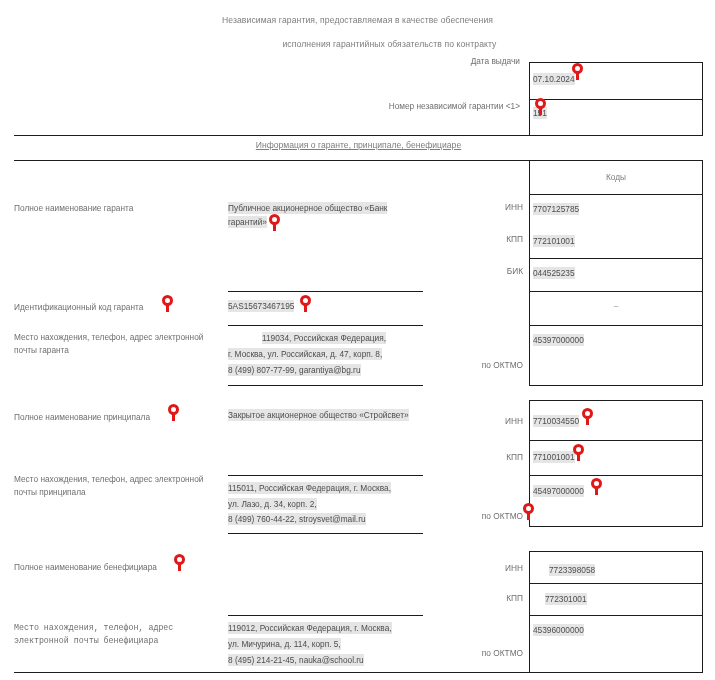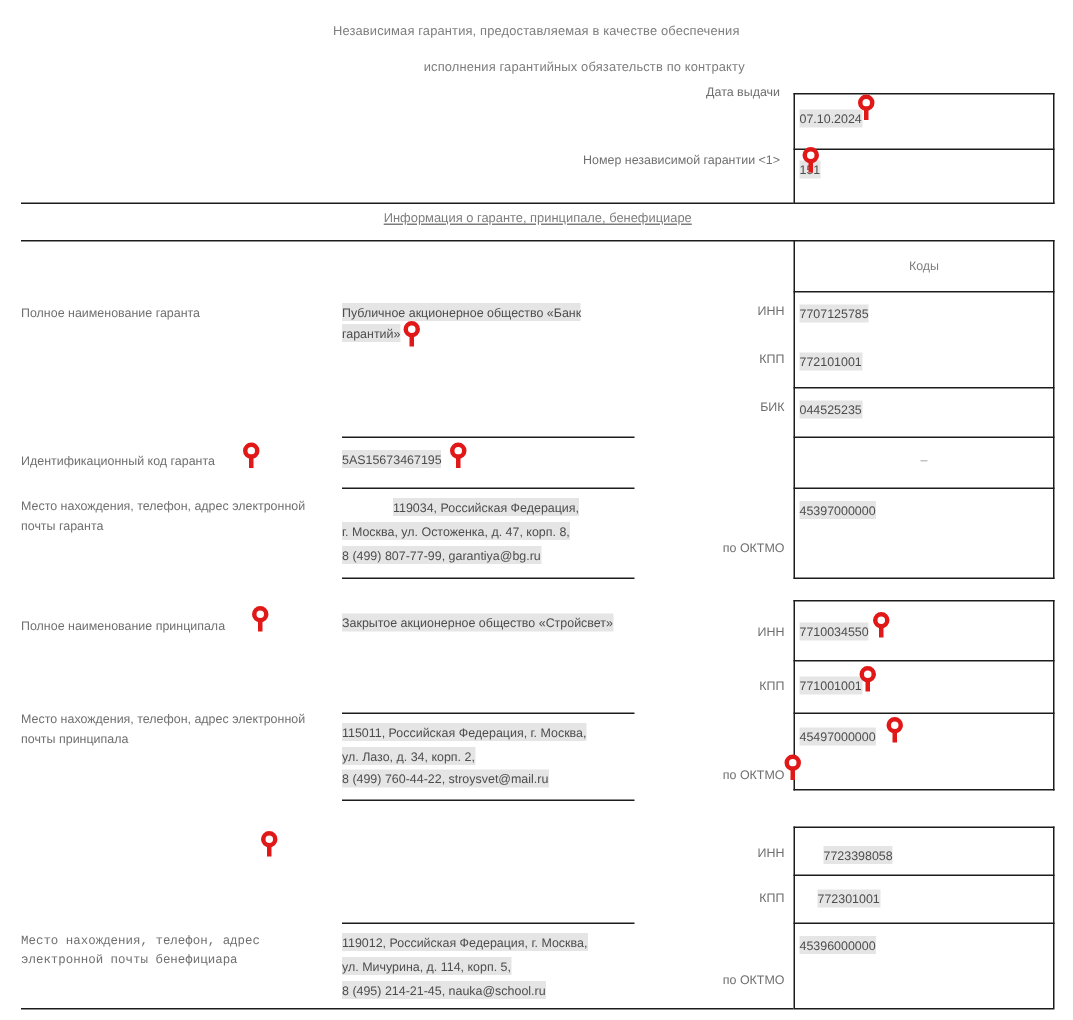--- a/index.html
+++ b/index.html
@@ -171,21 +171,21 @@
 
   <div class="dash-cell" style="top:301px; left:529px; width:174px;">–</div>
 
   <div class="hrule" style="left:228px; top:291px; width:195px;"></div>
   <div class="label-left" style="top:301px; left:14px; width:200px;">Идентификационный код гаранта</div>
   <div class="val" style="top:299px; left:228px;"><span>5AS15673467195</span></div>
 
   <div class="hrule" style="left:228px; top:325px; width:195px;"></div>
   <div class="label-left" style="top:331px; left:14px; width:200px;">Место нахождения, телефон, адрес электронной почты гаранта</div>
   <div class="val" style="top:331px; left:228px; width:195px;margin-left:34px;"><span>119034, Российская Федерация,</span></div>
-  <div class="val" style="top:347px; left:228px; width:195px;"><span>г. Москва, ул. Остоженка, д. 47, корп. 8,</span></div>
+  <div class="val" style="top:347px; left:228px; width:195px;"><span>г. Москва, ул. Российская, д. 47, корп. 8,</span></div>
   <div class="val" style="top:363px; left:228px; width:195px;"><span>8 (499) 807-77-99, garantiya@bg.ru</span></div>
   <div class="hrule" style="left:228px; top:385px; width:195px;"></div>
 
   <div class="label-right" style="top:360px; left:420px; width:103px;">по ОКТМО</div>
   <div class="val" style="top:333px; left:533px;"><span>45397000000</span></div>
 
   <div class="vrule" style="left:529px; top:400px; height:127px;"></div>
   <div class="vrule" style="left:702px; top:400px; height:127px;"></div>
   <div class="hrule" style="left:529px; top:400px; width:174px;"></div>
   <div class="hrule" style="left:529px; top:440px; width:174px;"></div>
@@ -211,20 +211,21 @@
   <div class="label-right" style="top:511px; left:420px; width:103px;">по ОКТМО</div>
   <div class="val" style="top:484px; left:533px;"><span>45497000000</span></div>
 
   <div class="vrule" style="left:529px; top:551px; height:121px;"></div>
   <div class="vrule" style="left:702px; top:551px; height:121px;"></div>
   <div class="hrule" style="left:529px; top:551px; width:174px;"></div>
   <div class="hrule" style="left:529px; top:583px; width:174px;"></div>
   <div class="hrule" style="left:529px; top:615px; width:174px;"></div>
   <div class="hrule" style="left:529px; top:672px; width:174px;"></div>
 
+  <div class="label-left" style="top:561px; left:14px; width:200px;">Полное наименование бенефициара</div>
 
   <div class="label-right" style="top:563px; left:420px; width:103px;">ИНН</div>
   <div class="val" style="top:563px; left:533px;padding-left:16px;"><span>7723398058</span></div>
 
   <div class="label-right" style="top:593px; left:420px; width:103px;">КПП</div>
   <div class="val" style="top:592px; left:533px;margin-left:12px;"><span>772301001</span></div>
 
   <div class="hrule" style="left:228px; top:615px; width:195px;"></div>
   <div class="label-left" style="top:621px; left:14px; width:200px;font-family:Liberation Mono, monospace;">Место нахождения, телефон, адрес электронной почты бенефициара</div>
   <div class="val" style="top:621px; left:228px; width:195px;"><span>119012, Российская Федерация, г. Москва,</span></div>

